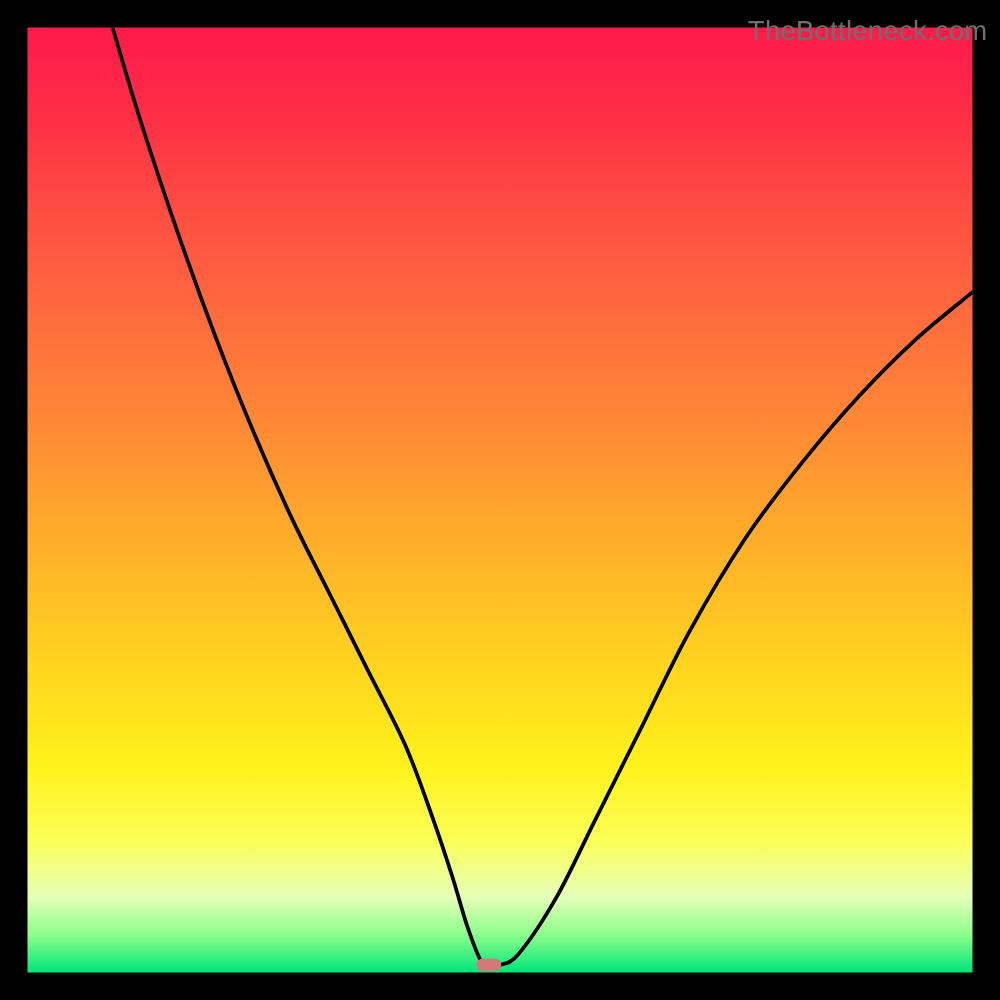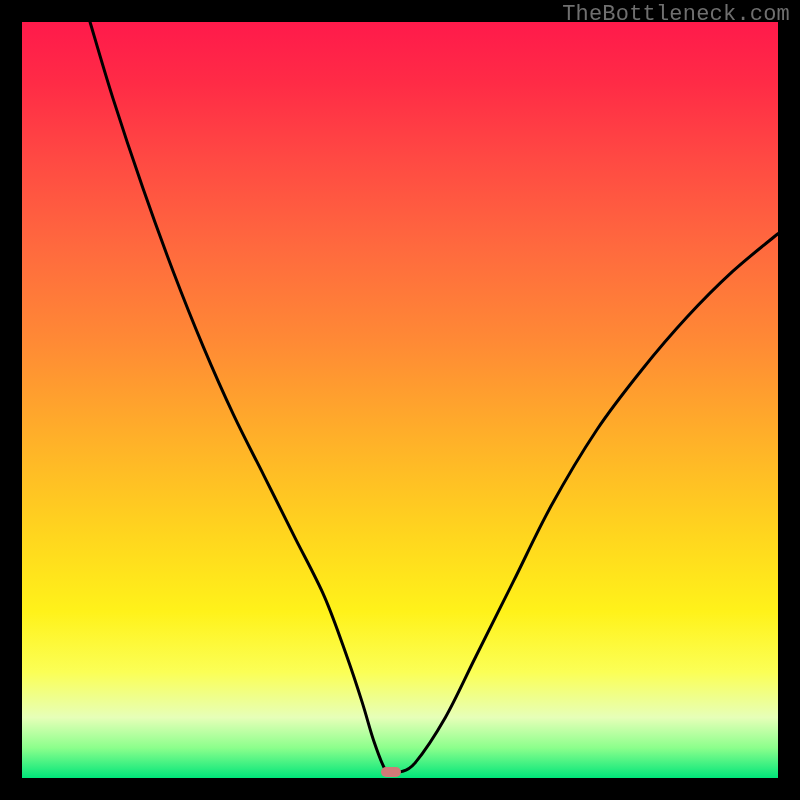--- a/index.html
+++ b/index.html
@@ -33,28 +33,27 @@
       #ffd61e 68%,
       #fff21a 78%,
       #fbff56 86%,
       #e6ffb8 92%,
       #8cff8c 96%,
       #00e57a 100%
     );
   }
   .watermark {
     position: absolute;
-    top: 2px;
+    top: 12px;
     right: 10px;
     color: #6f6f6f;
     font-size: 22px;
     letter-spacing: 0.2px;
     z-index: 10;
     font-weight: 500;
-    font-family: Liberation Mono, monospace;
   }
   svg.curve {
     position: absolute;
     left: 0;
     top: 0;
     width: 756px;
     height: 756px;
   }
   .marker {
     position: absolute;

